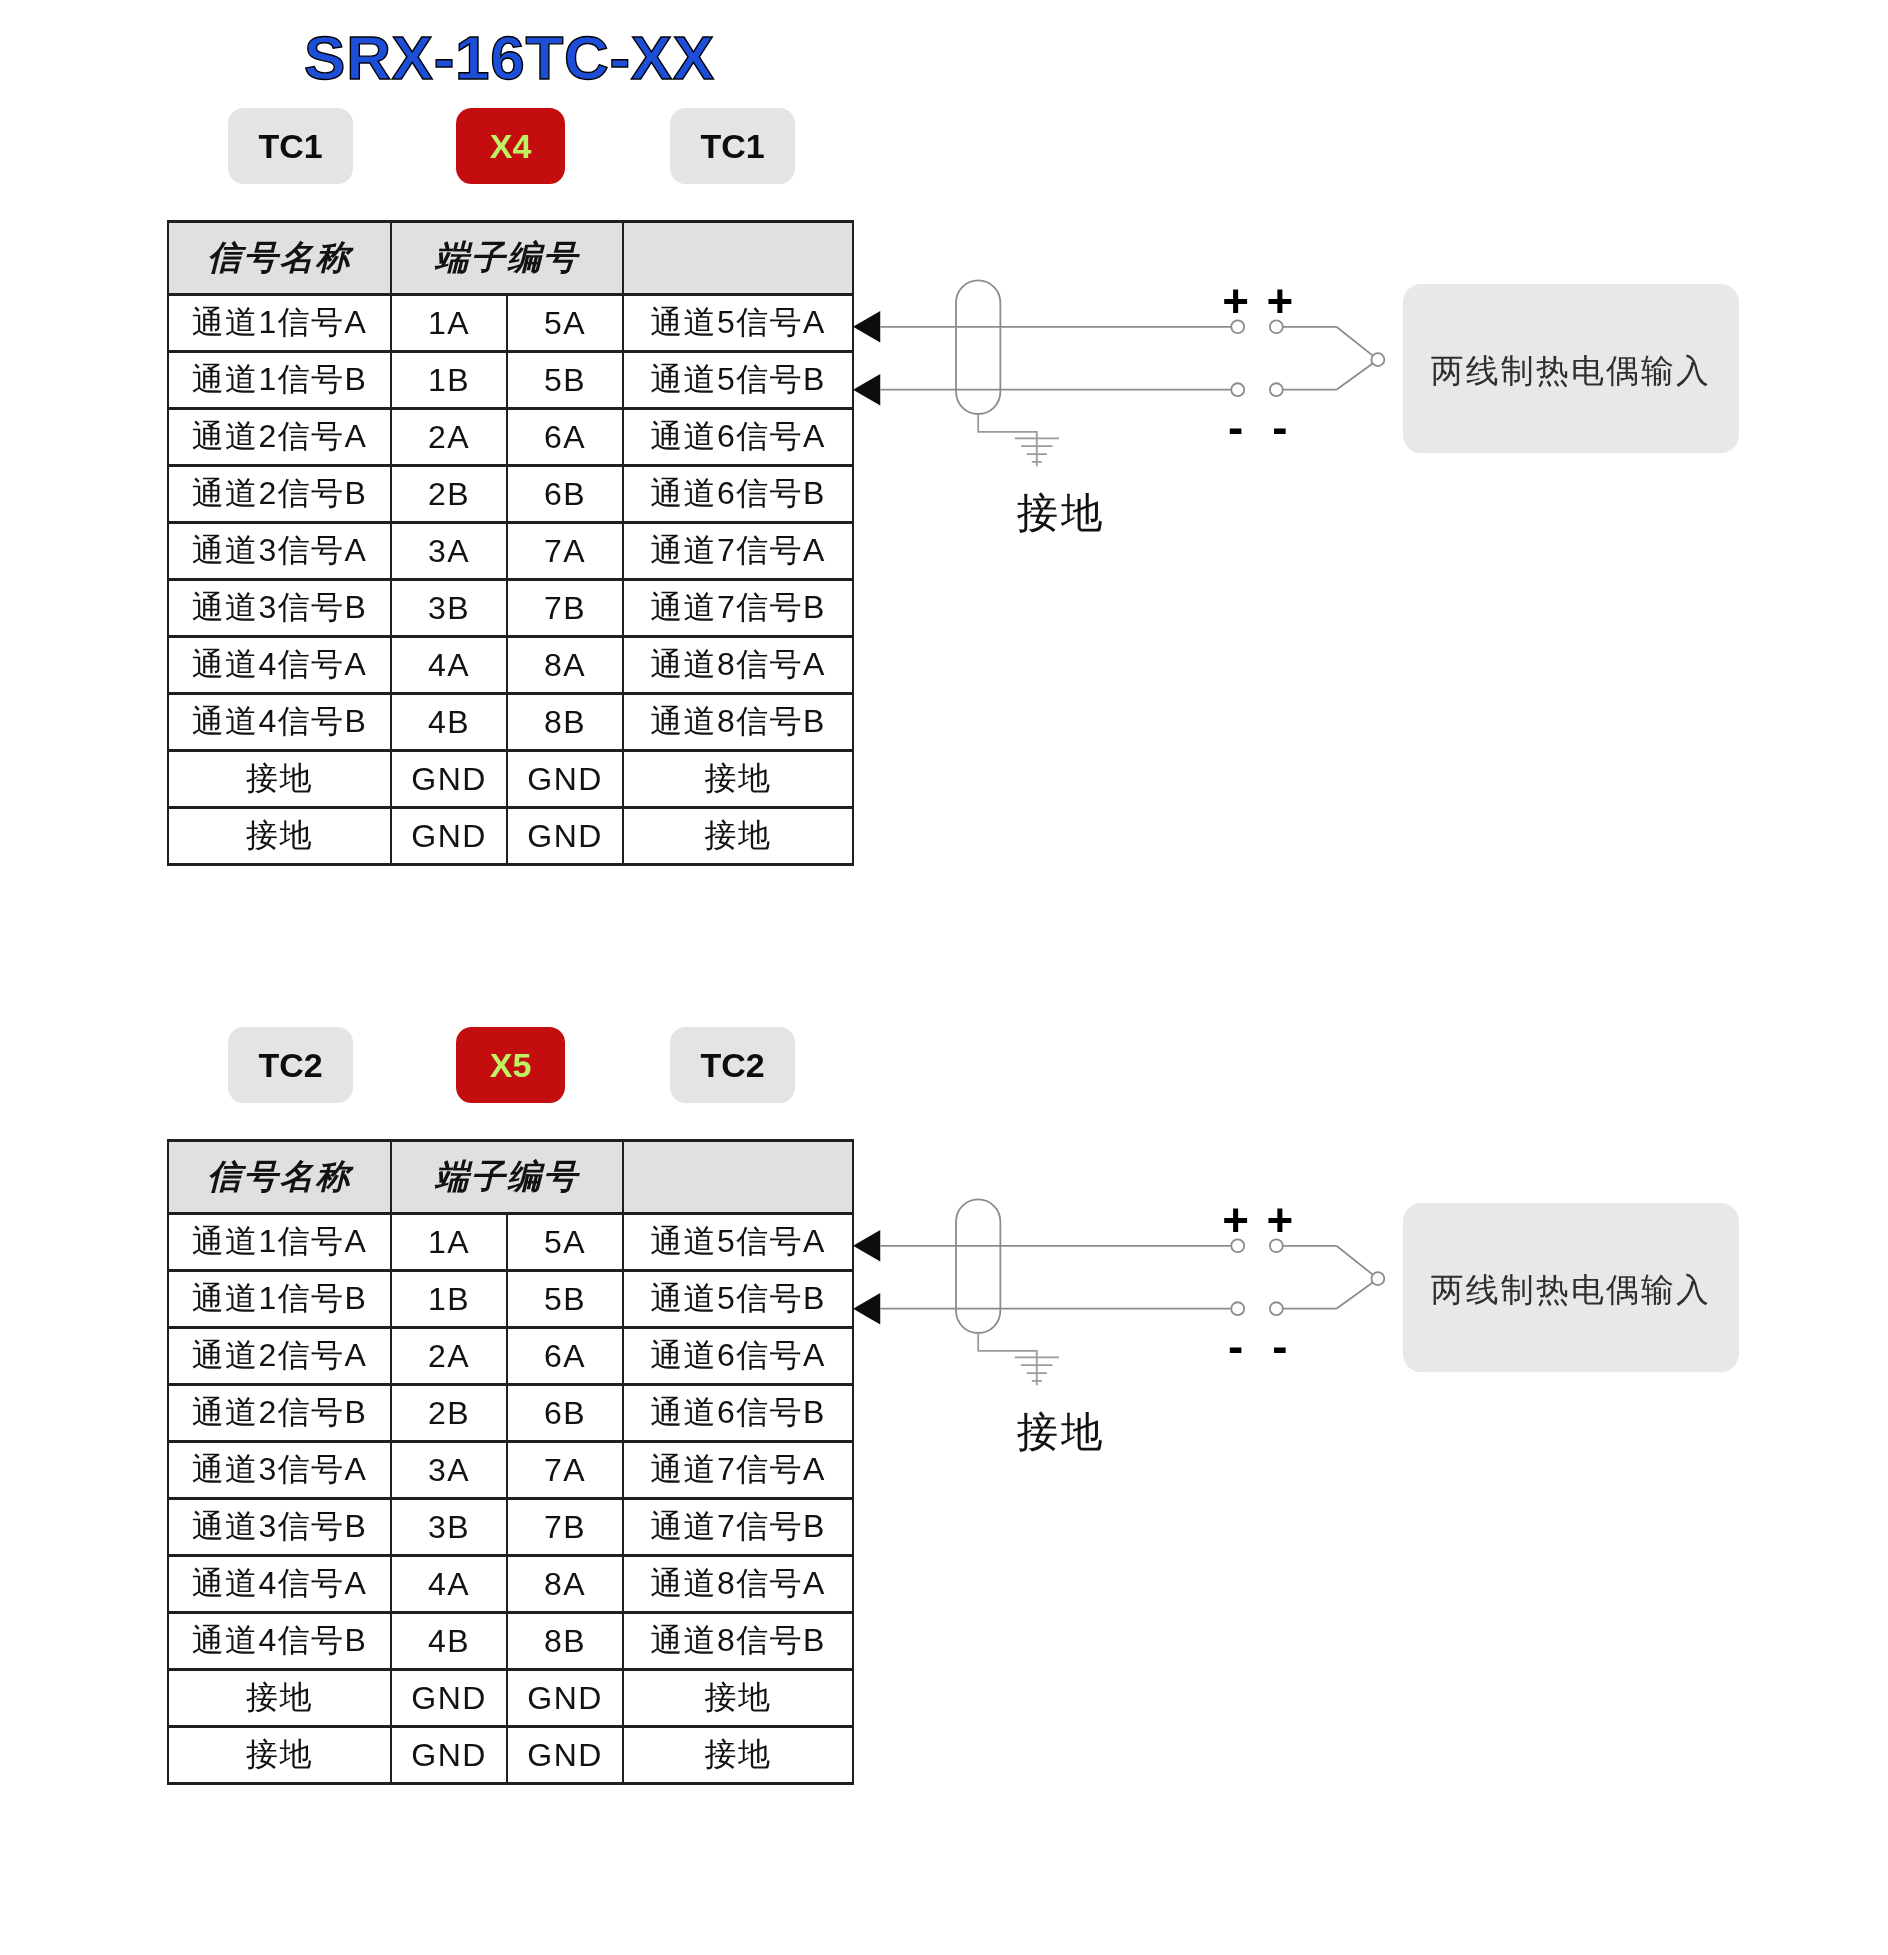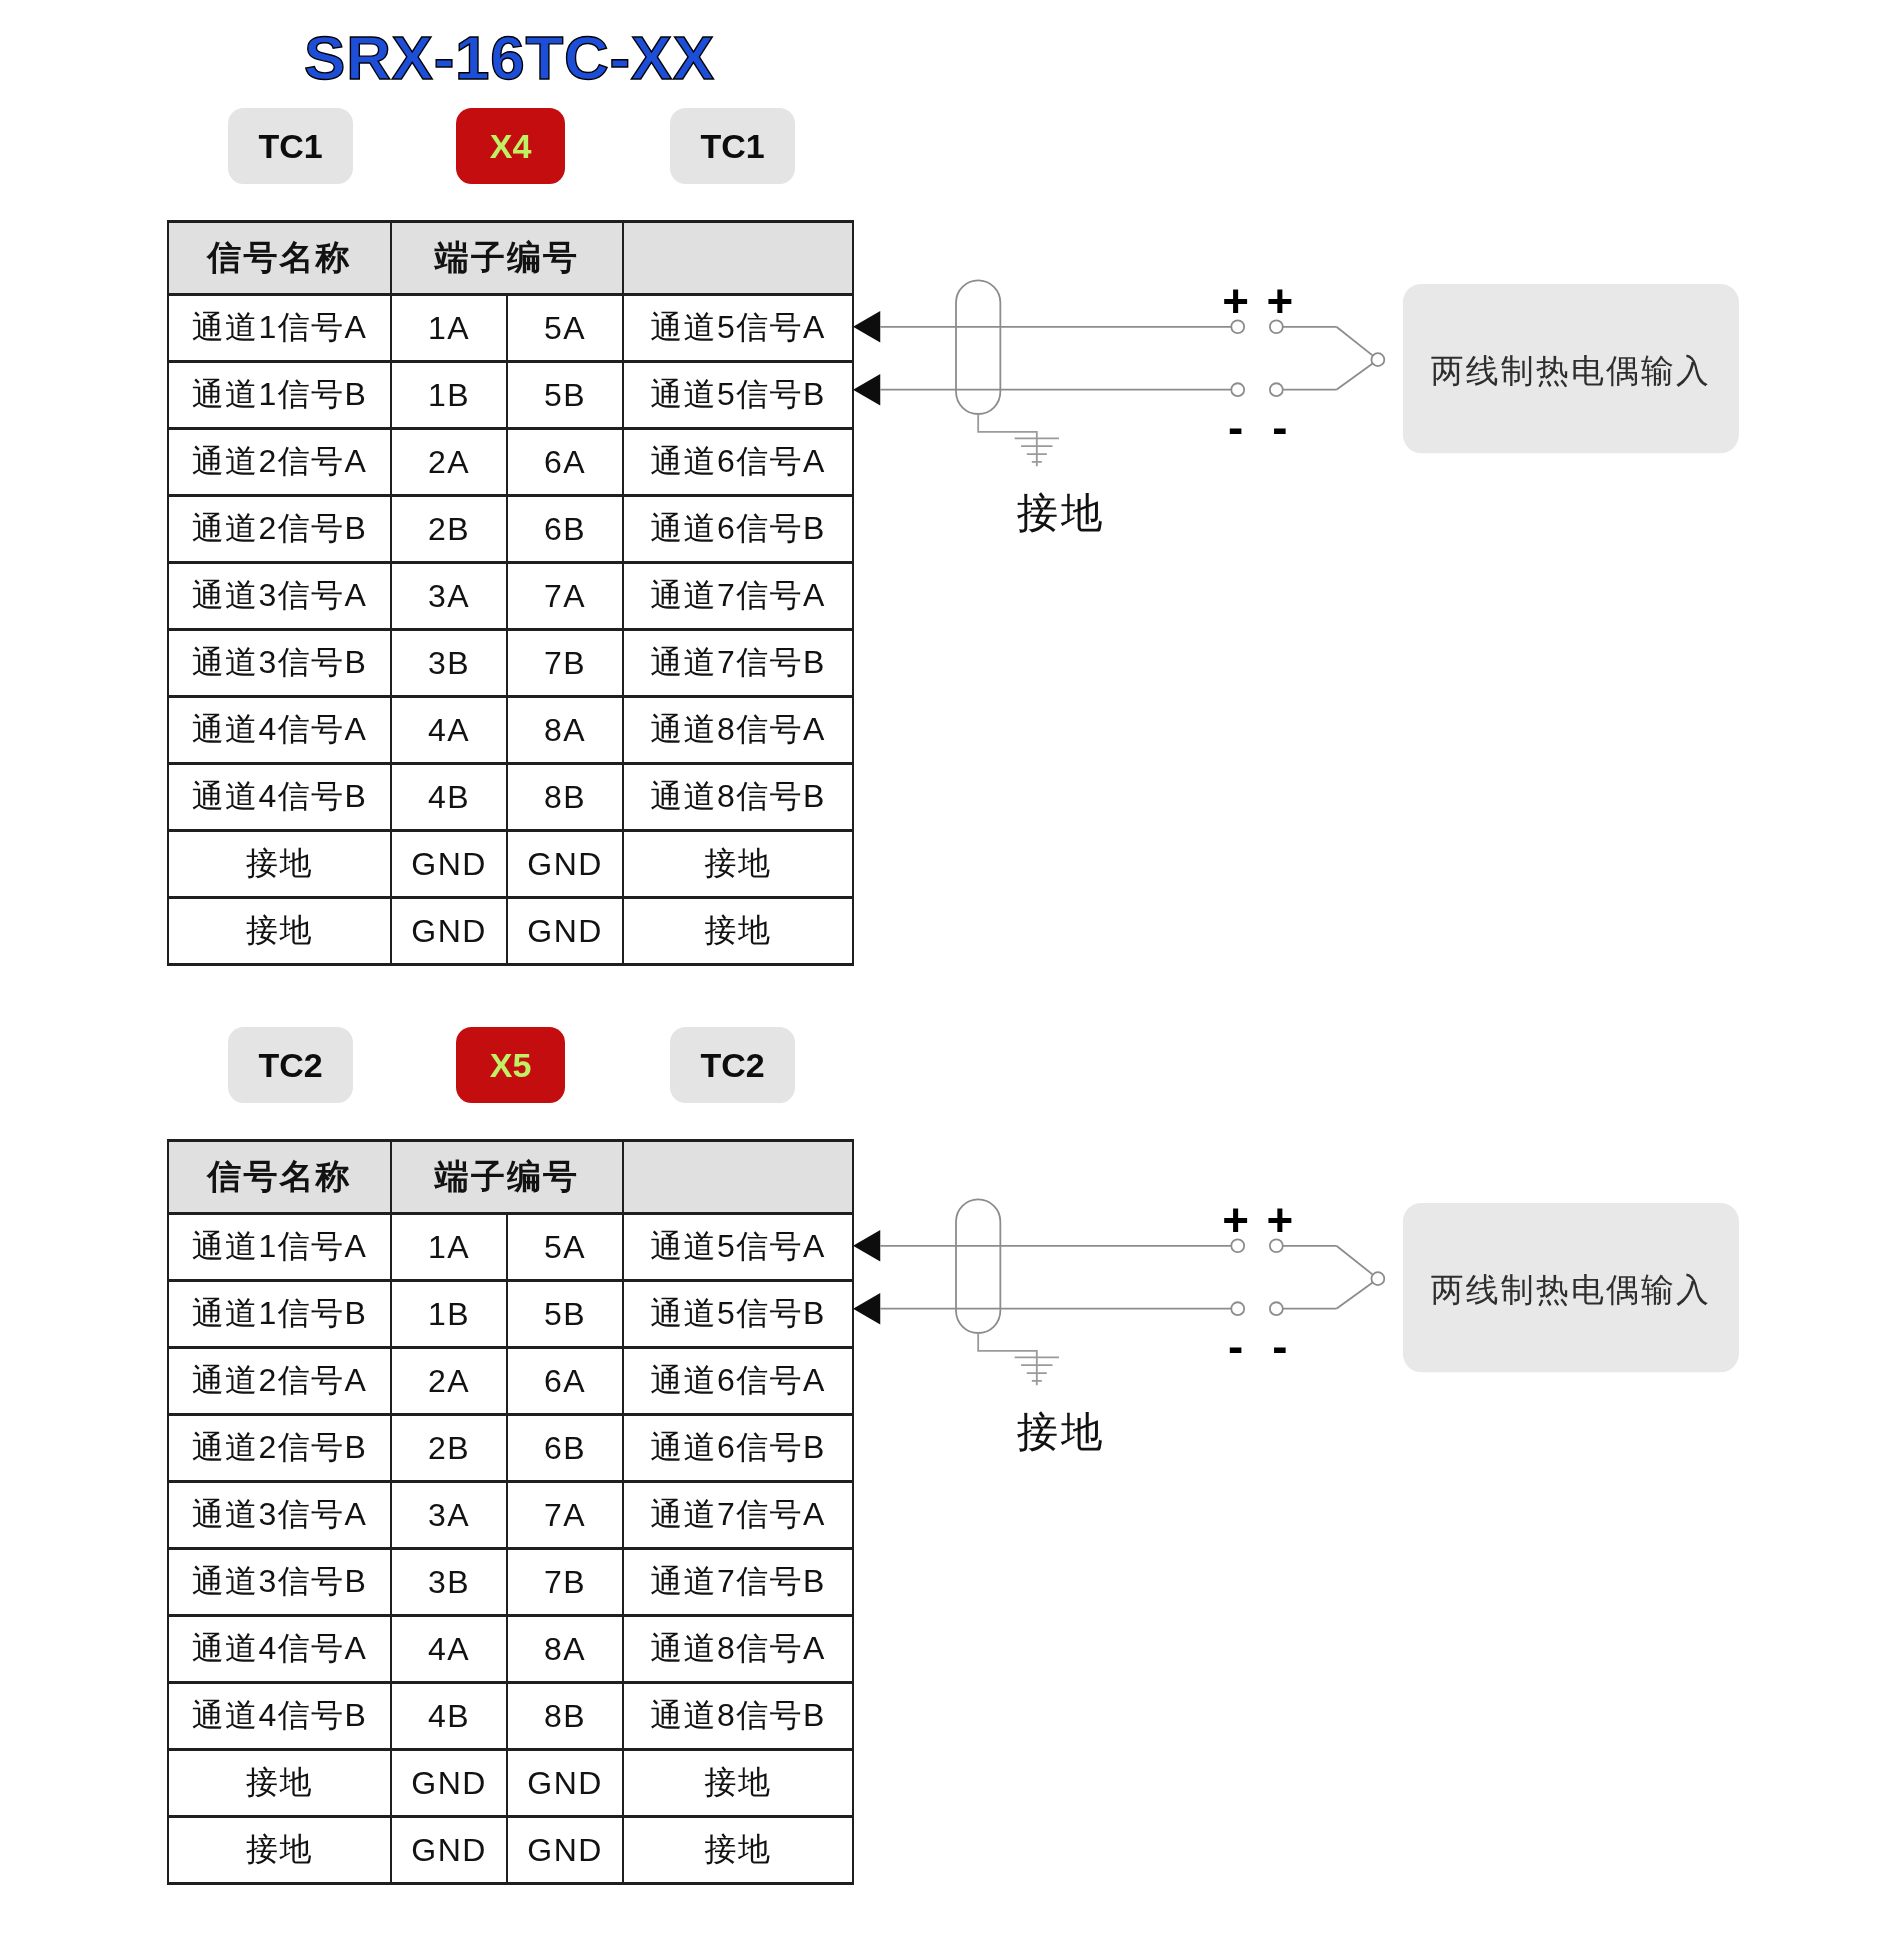--- a/index.html
+++ b/index.html
@@ -32,22 +32,22 @@
   }
   .sec1 table.pinout { top:220px; }
   .sec2 table.pinout { top:1139px; }
   table.pinout td {
     border-left:2.1px solid #1f1f1f; border-right:2.1px solid #1f1f1f;
     border-top:3.6px solid #1f1f1f; border-bottom:3.6px solid #1f1f1f;
     text-align:center; vertical-align:middle; padding:0;
     font-size:32px; color:#121212; letter-spacing:1.4px;
   }
   table.pinout tr.hdr { height:73px; }
-  table.pinout tr.hdr td { background:#e0e0e0; font-weight:bold; font-size:34px; letter-spacing:2.1px; }
-  table.pinout tbody tr { height:67px;margin-left:8px; }
+  table.pinout tr.hdr td { background:#e0e0e0; font-weight:bold; font-size:34px; letter-spacing:2.1px;font-style:italic; }
+  table.pinout tbody tr { height:57px;margin-left:8px; }
 
   svg.diagram { position:absolute; left:844px; }
   .sec1 svg.diagram { top:266px; }
   .sec2 svg.diagram { top:1185px; }
 
   svg .wire   { stroke:#8c8c8c; stroke-width:2.5; fill:none; }
   svg .node   { stroke:#8c8c8c; stroke-width:2.5; fill:#ffffff; }
   svg .shield { stroke:#8c8c8c; stroke-width:2.5; fill:none; }
   svg .gnd    { stroke:#9a9a9a; stroke-width:2.5; fill:none; }
   svg .tri    { fill:#0d0d0d; stroke:none; }

